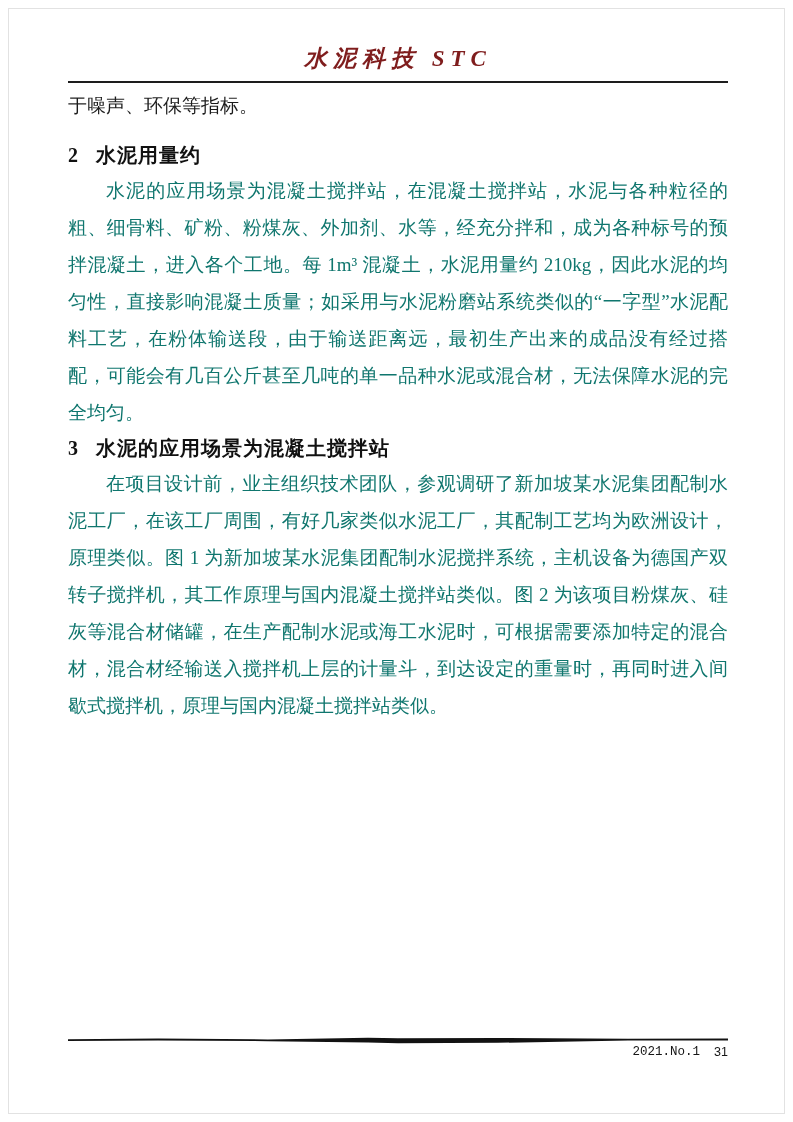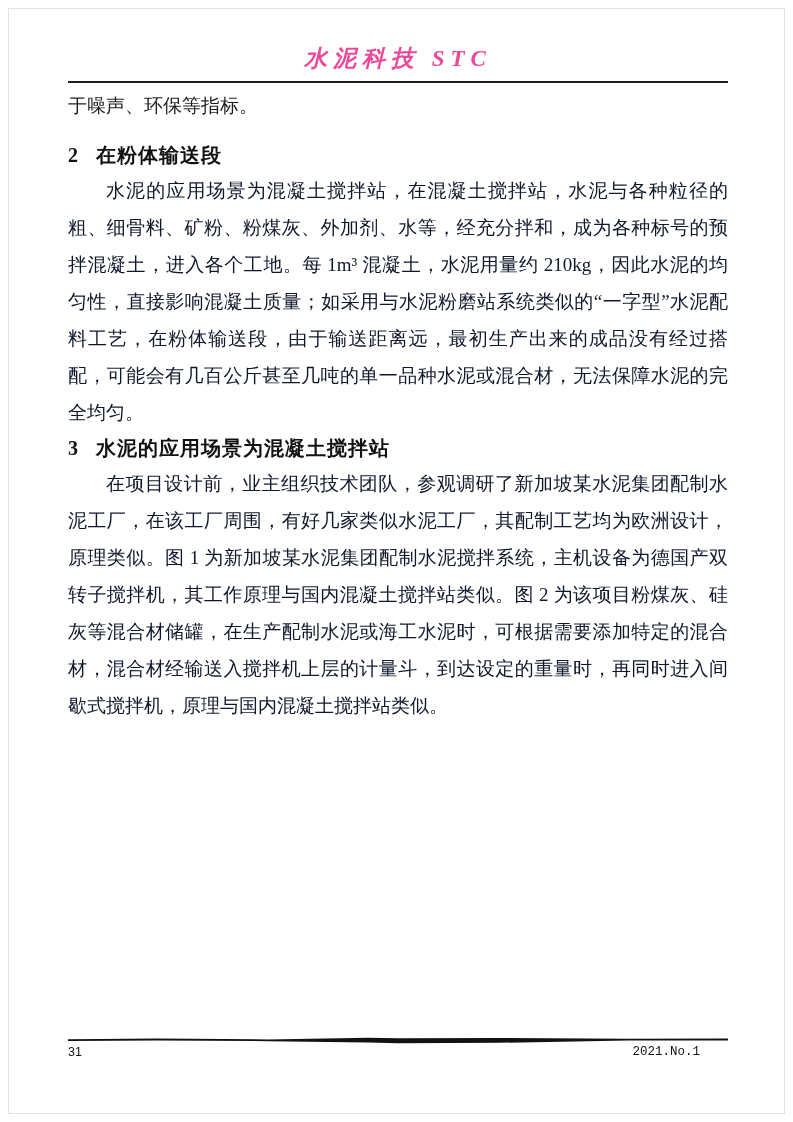--- a/index.html
+++ b/index.html
@@ -29,21 +29,21 @@
     width: 660px;
   }
   .journal-title {
     text-align: center;
     padding-top: 46px;
     font-size: 23px;
     line-height: 26px;
     font-style: italic;
     font-weight: bold;
     letter-spacing: 6px;
-    color: #ec4899;
+    color: #7f1d1d;
     font-family: "Liberation Serif", "DejaVu Serif", serif;
   }
   .header-rule {
     margin-top: 9px;
     border: 0;
     border-top: 2.5px solid #1d1d1d;
     height: 0;
   }
   .carryover {
     margin: 4px 0 16px 0;
@@ -67,21 +67,21 @@
     font-family: "Liberation Sans", "DejaVu Sans", sans-serif;
     font-weight: bold;
     letter-spacing: 1px;
   }
   .para {
     margin: 0;
     font-size: 19px;
     text-align: justify;
     text-justify: inter-character;
     text-indent: 2em;
-    color: #0f172a;
+    color: #0f766e;
   }
   .sec2-para { line-height: 37px; }
   .sec3-para { line-height: 37px; }
   .footer {
     position: absolute;
     left: 68px;
     top: 1036px;
     width: 660px;
   }
   .footer-rule-svg {
@@ -94,21 +94,21 @@
     height: 18px;
     margin-top: 1px;
     font-family: "Liberation Sans", "DejaVu Sans", sans-serif;
     font-size: 12.5px;
     color: #161616;
   }
   .page-number {
     position: absolute;
     left: 0;
     right: 0;
-    text-align: left;
+    text-align: right;
   }
   .issue-label {
     position: absolute;
     right: 28px;
     top: 0;
     font-family: Liberation Mono, monospace;
   }
 </style>
 </head>
 <body>
@@ -117,21 +117,21 @@
   <div class="page-border"></div>
 
   <div class="content">
 
     <div class="journal-title">水泥科技 STC</div>
     <div class="header-rule"></div>
 
     <p class="carryover">于噪声、环保等指标。</p>
 
     <h2 class="section-heading">
-      <span class="sec-num">2</span><span class="sec-title">在粉体输送段</span>
+      <span class="sec-num">2</span><span class="sec-title">水泥用量约</span>
     </h2>
 
     <p class="para sec2-para">水泥的应用场景为混凝土搅拌站，在混凝土搅拌站，水泥与各种粒径的粗、细骨料、矿粉、粉煤灰、外加剂、水等，经充分拌和，成为各种标号的预拌混凝土，进入各个工地。每 1m³ 混凝土，水泥用量约 210kg，因此水泥的均匀性，直接影响混凝土质量；如采用与水泥粉磨站系统类似的“一字型”水泥配料工艺，在粉体输送段，由于输送距离远，最初生产出来的成品没有经过搭配，可能会有几百公斤甚至几吨的单一品种水泥或混合材，无法保障水泥的完全均匀。</p>
 
     <h2 class="section-heading">
       <span class="sec-num">3</span><span class="sec-title">水泥的应用场景为混凝土搅拌站</span>
     </h2>
 
     <p class="para sec3-para">在项目设计前，业主组织技术团队，参观调研了新加坡某水泥集团配制水泥工厂，在该工厂周围，有好几家类似水泥工厂，其配制工艺均为欧洲设计，原理类似。图 1 为新加坡某水泥集团配制水泥搅拌系统，主机设备为德国产双转子搅拌机，其工作原理与国内混凝土搅拌站类似。图 2 为该项目粉煤灰、硅灰等混合材储罐，在生产配制水泥或海工水泥时，可根据需要添加特定的混合材，混合材经输送入搅拌机上层的计量斗，到达设定的重量时，再同时进入间歇式搅拌机，原理与国内混凝土搅拌站类似。</p>
   </div>

